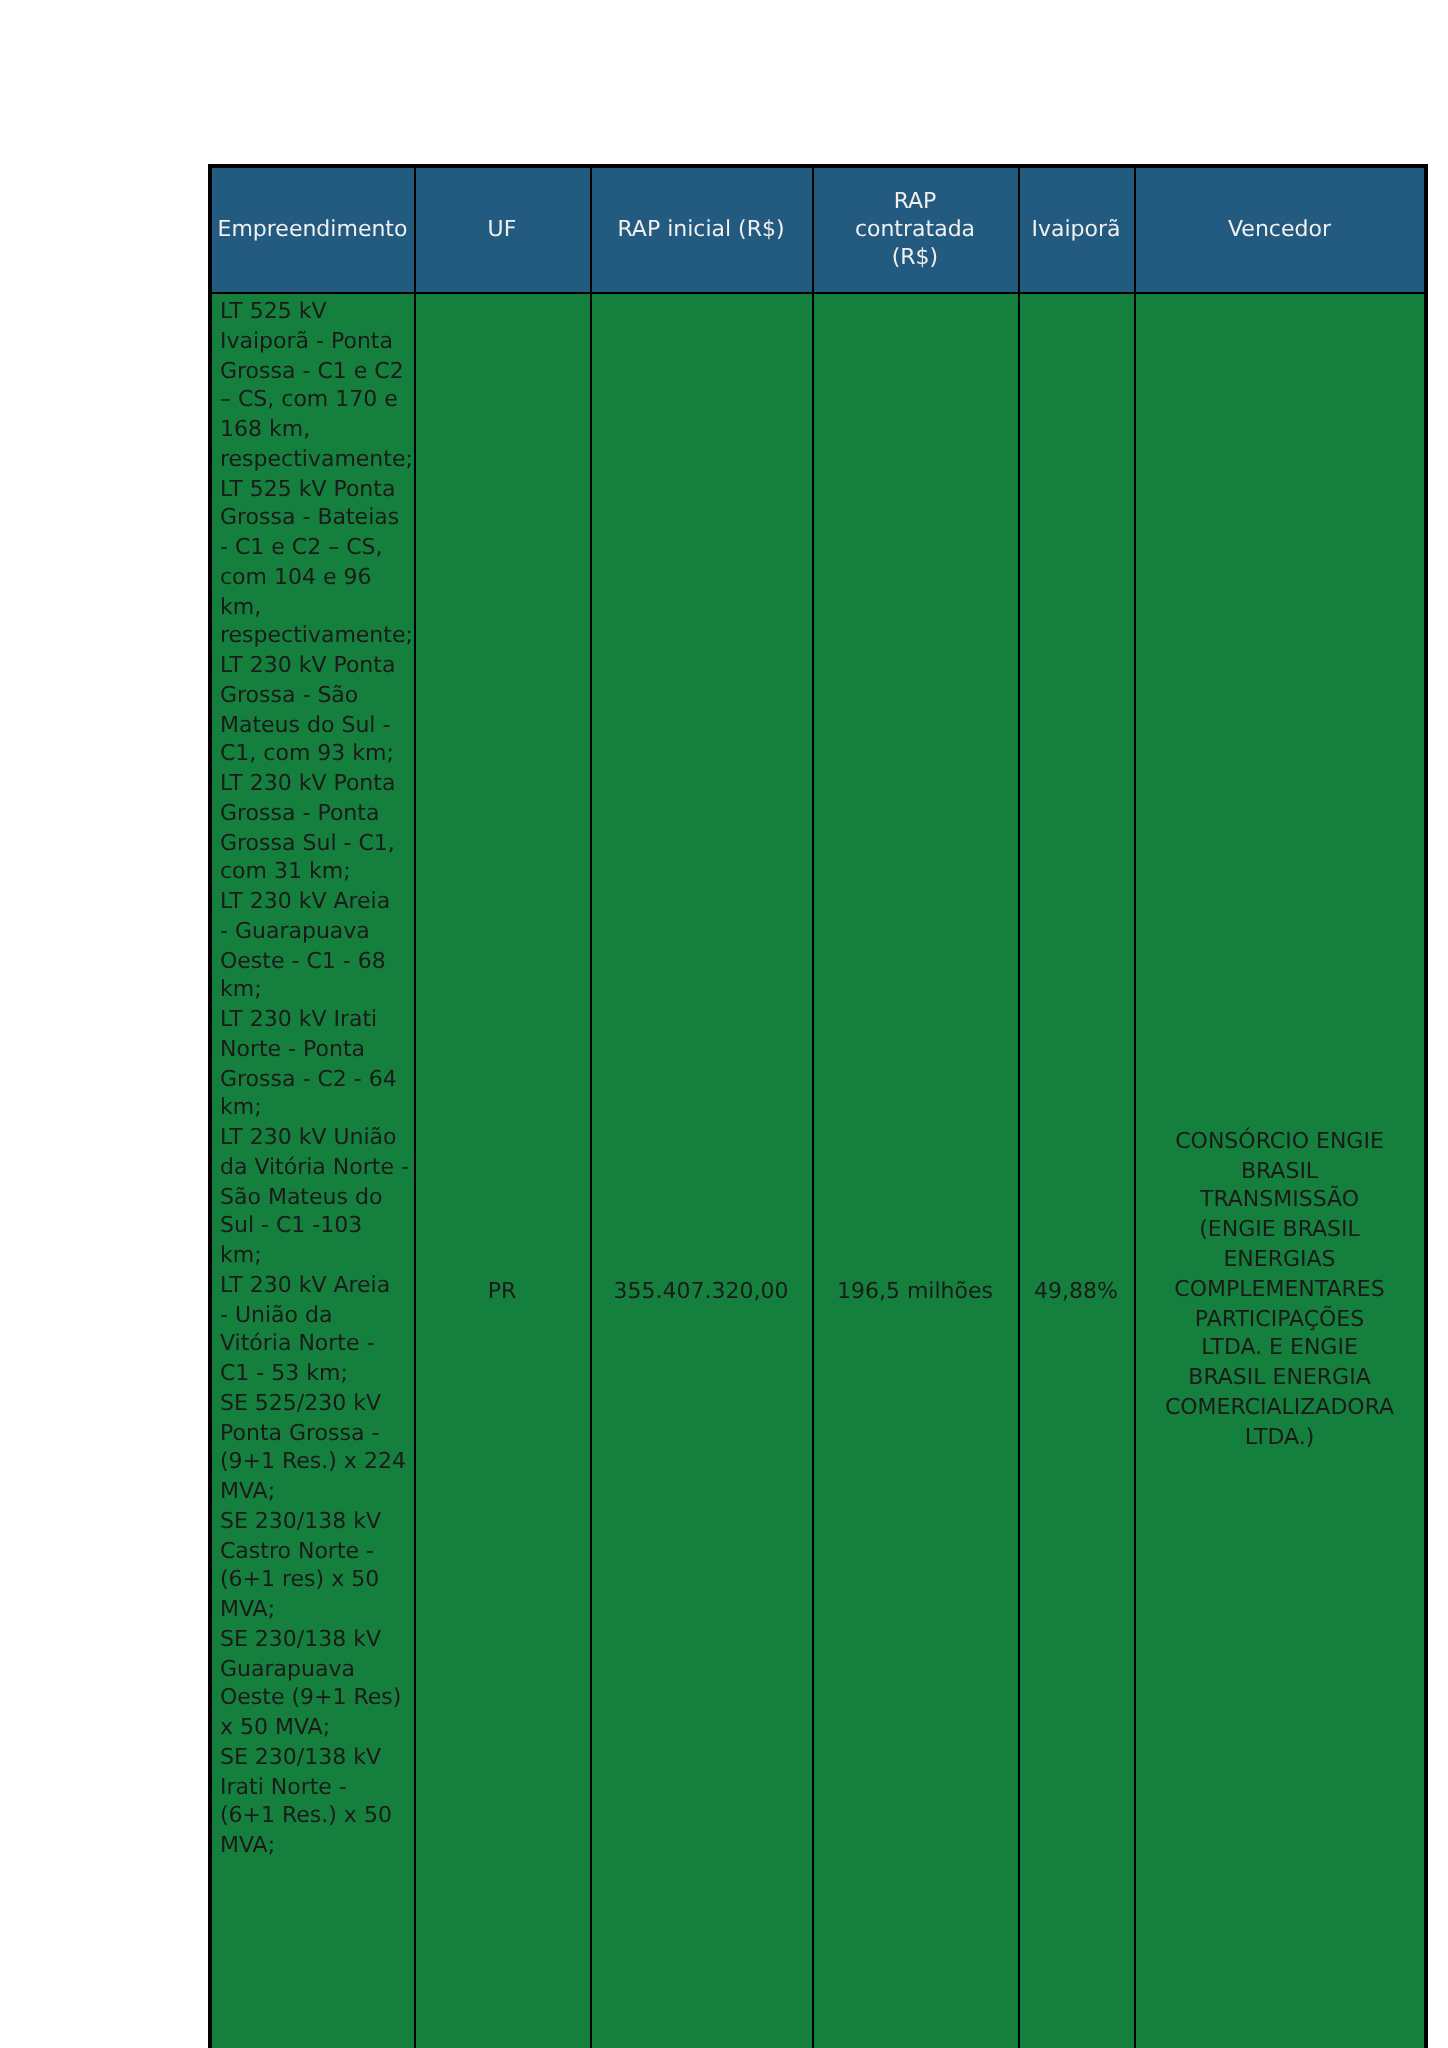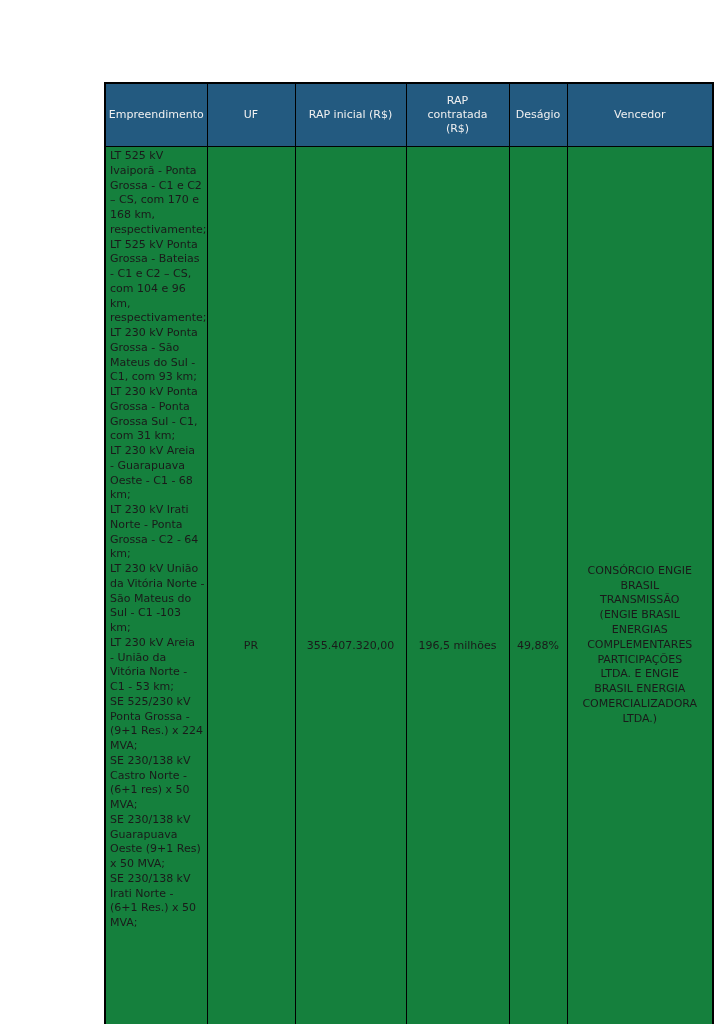--- a/index.html
+++ b/index.html
@@ -79,21 +79,21 @@
       <col style="width:146px">
     </colgroup>
     <thead>
       <tr>
         <th>Empreendimento</th>
         <th>UF</th>
         <th>RAP inicial (R$)</th>
         <th>RAP
 contratada
 (R$)</th>
-        <th>Deságio</th>
+        <th>Ivaiporã</th>
         <th>Vencedor</th>
       </tr>
     </thead>
     <tbody>
       <tr>
         <td class="cell-emp">LT 525 kV
 Ivaiporã - Ponta
 Grossa - C1 e C2
 – CS, com 170 e
 168 km,

